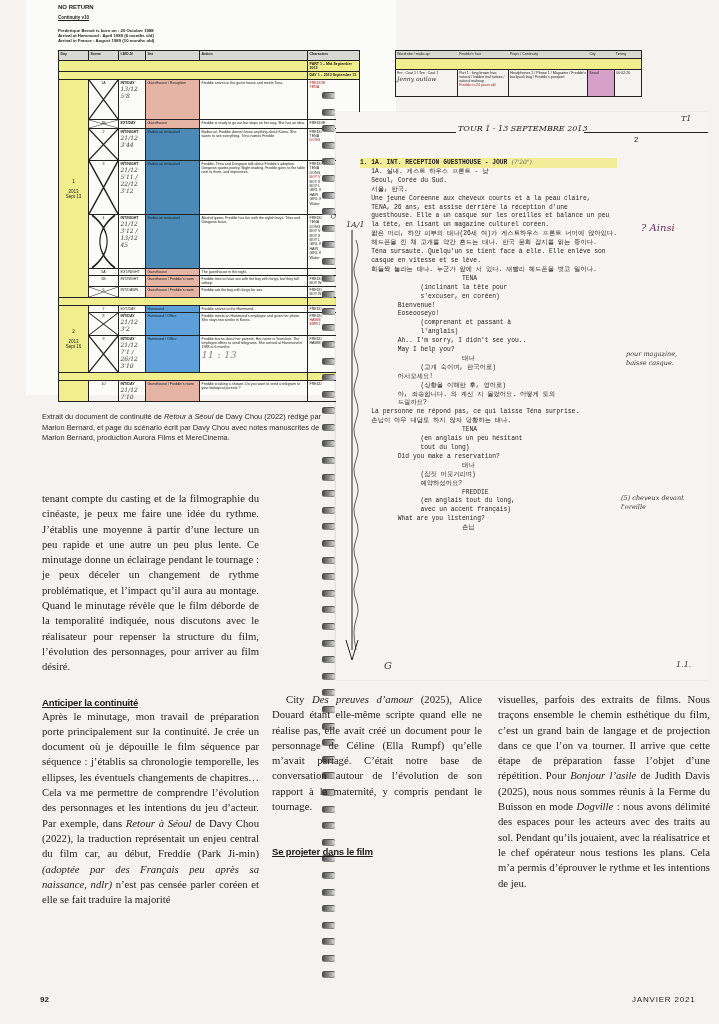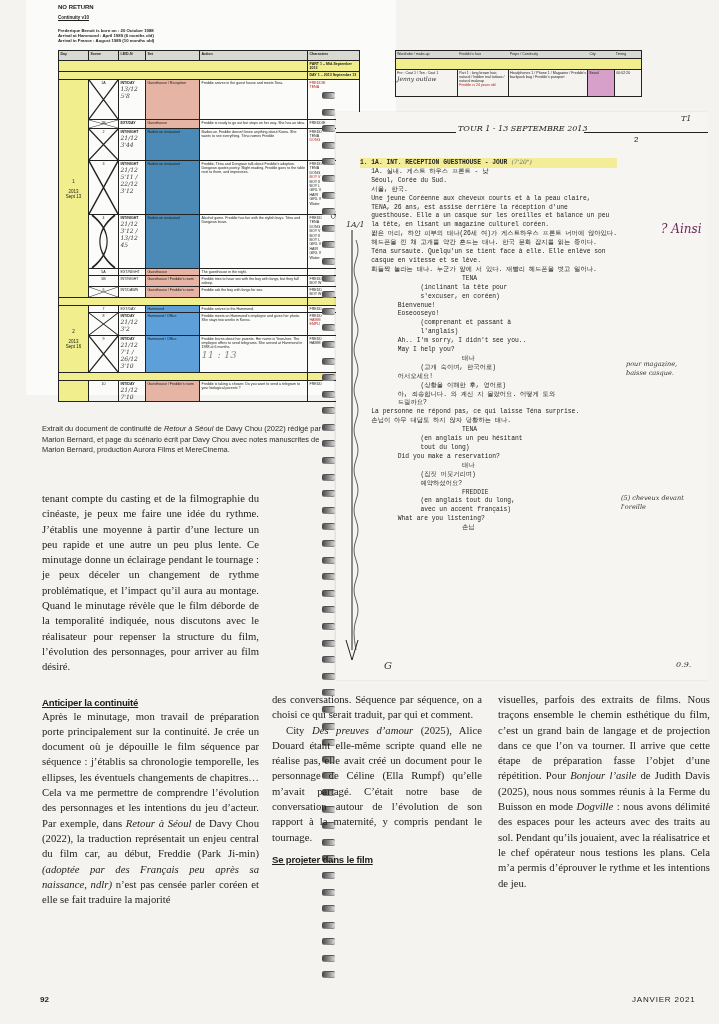--- a/index.html
+++ b/index.html
@@ -26,21 +26,21 @@
   
   .spiral{left:322px;top:92px;width:14px;height:790px;}
   .coil{width:13px;height:5px;margin-bottom:9.6px;border-top:1.5px solid #555;border-bottom:1.5px solid #888;background:linear-gradient(90deg,#444 0,#999 60%,#ddd 100%);border-radius:2px;}
   
   .script{left:336px;top:112px;width:372px;height:568px;background:#f6f5f1;box-shadow:-1px 0 2px rgba(0,0,0,.1);}
   .mono{font-family:"Liberation Mono",monospace;font-size:6.3px;line-height:8.9px;white-space:pre;}
   .hl{background:rgba(240,230,80,.55);}
   .script-head{left:60px;top:8px;font:italic 8px "DejaVu Serif",serif;color:#222;}
   .rule{height:1px;background:#222;}
   
-  .caption{left:42px;top:424px;width:295px;font:7.4px/10.6px "Liberation Sans",sans-serif;color:#2a2a2a;}
+  .caption{left:42px;top:412px;width:295px;font:7.4px/10.6px "Liberation Sans",sans-serif;color:#2a2a2a;}
   
   .col{font-size:10.7px;line-height:15.3px;text-align:justify;}
   .col p{margin:0;}
   .col h3{font:bold 9.6px "Liberation Sans",sans-serif;margin:0 0 1px 0;letter-spacing:-.2px;text-decoration:underline;}
   .indent{text-indent:14px;}
   .pgnum{font:bold 8px "Liberation Sans",sans-serif;text-align:right;}
   .issue{font:8px "Liberation Sans",sans-serif;letter-spacing:.8px;}
 </style>
 </head>
 <body>
@@ -339,46 +339,45 @@
     </div>
   <div class="abs script-head" style="left:122px;top:12px;">TOUR 1 - 13 SEPTEMBRE 2013</div>
   <div class="abs" style="left:248px;top:20px;width:124px;">
       <div class="rule"></div>
     </div>
   <div class="abs hand" style="left:345px;top:2px;font-size:8px">T1</div>
   <div class="abs" style="left:298px;top:23px;font:8px 'Liberation Sans',sans-serif">2</div>
 
   <div class="abs mono" style="left:24px;top:46px;" id="script-lines"><div class="hl" style="font-weight: bold;">1. 1A. INT. RECEPTION GUESTHOUSE - JOUR<span class="hand" style="font-size: 6px; margin-left: 4px; font-weight: normal; color: rgb(102, 102, 102);">(7'20")</span></div><div>   1A. 실내. 게스트 하우스 프론트 - 낮</div><div></div><div>   Séoul, Corée du Sud.</div><div>   서울, 한국.</div><div></div><div>   Une jeune Coréenne aux cheveux courts et à la peau claire,</div><div>   TENA, 26 ans, est assise derrière la réception d'une</div><div>   guesthouse. Elle a un casque sur les oreilles et balance un peu</div><div>   la tête, en lisant un magazine culturel coréen.</div><div>   짧은 머리, 하얀 피부의 태나(26세 여)가 게스트하우스 프론트 너머에 앉아있다.</div><div>   헤드폰을 낀 채 고개를 약간 흔드는 태나. 한국 문화 잡지를 읽는 중이다.</div><div></div><div>   Téna sursaute. Quelqu'un se tient face à elle. Elle enlève son</div><div>   casque en vitesse et se lève.</div><div>   화들짝 놀라는 태나. 누군가 앞에 서 있다. 재빨리 헤드폰을 벗고 일어나.</div><div></div><div>                           TENA</div><div>                (inclinant la tête pour</div><div>                s'excuser, en coréen)</div><div>          Bienvenue!</div><div>          Eoseooseyo!</div><div>                (comprenant et passant à</div><div>                l'anglais)</div><div>          Ah.. I'm sorry, I didn't see you..</div><div>          May I help you?</div><div>                           태나</div><div>                (고개 숙이며, 한국어로)</div><div>          어서오세요!</div><div>                (상황을 이해한 후, 영어로)</div><div>          아, 죄송합니다. 와 계신 지 몰랐어요. 어떻게 도와</div><div>          드릴까요?</div><div></div><div>   La personne ne répond pas, ce qui laisse Téna surprise.</div><div>   손님이 아무 대답도 하지 않자 당황하는 태나.</div><div></div><div>                           TENA</div><div>                (en anglais un peu hésitant</div><div>                tout du long)</div><div>          Did you make a reservation?</div><div>                           태나</div><div>                (짐짓 머뭇거리며)</div><div>                예약하셨어요?</div><div></div><div>                           FREDDIE</div><div>                (en anglais tout du long,</div><div>                avec un accent français)</div><div>          What are you listening?</div><div>                           손님</div></div>
 
-  <div class="abs hand" style="left:325px;top:110px;font-size:12px;color:#6b2a5a">? Ainsi</div>
-  <div class="abs hand" style="left:290px;top:248px;width:70px;font-size:6.5px;line-height:9px">pour magazine, baisse casque.</div>
+  <div class="abs hand" style="left:305px;top:110px;font-size:10px;color:#6b2a5a">? Ainsi</div>
+  <div class="abs hand" style="left:290px;top:238px;width:70px;font-size:6.5px;line-height:9px">pour magazine, baisse casque.</div>
   <div class="abs hand" style="left:285px;top:382px;width:70px;font-size:6.5px;line-height:9px">(5) cheveux devant l'oreille</div>
   <div class="abs hand" style="left:10px;top:108px;font-size:8px;">1A/1</div>
   <div class="abs hand" style="left:48px;top:548px;font-size:10px;">G</div>
-  <div class="abs hand" style="left:340px;top:548px;font-size:8px">0.9.</div>
+  <div class="abs hand" style="left:340px;top:548px;font-size:8px">1.1.</div>
   <svg class="abs" style="left:8px;top:118px;width:16px;height:440px">
     <path d="M8 0 L8 420 M2 410 L8 430 L14 410" stroke="#222" stroke-width="1" fill="none"></path>
     <path d="M12 10 Q16 20 12 30 Q8 40 12 50 Q16 60 12 70 Q8 80 12 90 Q16 100 12 110 Q8 120 12 130 Q16 140 12 150 Q8 160 12 170 Q16 180 12 190 Q8 200 12 210 Q16 220 12 230 Q8 240 12 250 Q16 260 12 270 Q8 280 12 290 Q16 300 12 310 Q8 320 12 330 Q16 340 12 350 Q8 360 12 370 Q16 380 12 390 Q8 400 12 420" stroke="#222" stroke-width=".7" fill="none"></path>
   </svg>
 </div>
 
 <div class="abs caption">
   <span>Extrait du document de continuité de </span><i>Retour à Séoul</i><span> de Davy Chou (2022) rédigé par Marion Bernard, et page du scénario écrit par Davy Chou avec notes manuscrites de Marion Bernard, production Aurora Films et MereCinema.</span>
 </div>
 
 <div class="abs col" style="left:42px;top:491px;width:217px;">
   <p>tenant compte du casting et de la filmographie du cinéaste, je peux me faire une idée du rythme. J’établis une moyenne à partir d’une lecture un peu rapide et une autre un peu plus lente. Ce minutage donne un éclairage pendant le tournage : je peux déceler un changement de rythme problématique, et l’impact qu’il aura au montage. Quand le minutage révèle que le film déborde de la temporalité indiquée, nous discutons avec le réalisateur pour repenser la structure du film, l’évolution des personnages, pour arriver au film désiré.</p>
   <h3 style="margin-top:22px">Anticiper la continuité</h3>
   <p><span>Après le minutage, mon travail de préparation porte principalement sur la continuité. Je crée un document où je dépouille le film séquence par séquence : j’établis sa chronologie temporelle, les ellipses, les éventuels changements de chapitres… Cela va me permettre de comprendre l’évolution des personnages et les intentions du jeu d’acteur. Par exemple, dans </span><i>Retour à Séoul</i><span> de Davy Chou (2022), la traduction représentait un enjeu central du film car, au début, Freddie (Park Ji-min) </span><i>(adoptée par des Français peu après sa naissance, ndlr)</i><span> n’est pas censée parler coréen et elle se fait traduire la majorité</span></p>
 </div>
 
 <div class="abs col" style="left:272px;top:692px;width:210px;">
-  <p>des conversations. Séquence par séquence, on a choisi ce qui serait traduit, par qui et comment.</p>
   <p class="indent"><span>City </span><i>Des preuves d’amour</i><span> (2025), Alice Douard étant elle-même scripte quand elle ne réalise pas, elle avait créé un document pour le personnage de Céline (Ella Rumpf) qu’elle m’avait partagé. C’était notre base de conversation autour de l’évolution de son rapport à la maternité, y compris pendant le tournage.</span></p>
-  <h3 style="margin-top:9px">Se projeter dans le film</h3>
+  <h3 style="margin-top:32px">Se projeter dans le film</h3>
 </div>
 
 <div class="abs col" style="left:498px;top:692px;width:212px;">
   <p><span>visuelles, parfois des extraits de films. Nous traçons ensemble le chemin esthétique du film, c’est un grand bain de langage et de projection dans ce que l’on va tourner. Il arrive que cette étape de préparation fasse l’objet d’une répétition. Pour </span><i>Bonjour l’asile</i><span> de Judith Davis (2025), nous nous sommes réunis à la Ferme du Buisson en mode </span><i>Dogville</i><span> : nous avons délimité des espaces pour les acteurs avec des traits au sol. Pendant qu’ils jouaient, avec la réalisatrice et le chef opérateur nous testions les plans. Cela m’a permis d’éprouver le rythme et les intentions de jeu.</span></p>
 </div>
 
 <div class="abs pgnum" style="left:40px;top:995px">92</div>
 <div class="abs issue" style="left:632px;top:995px">JANVIER 2021</div>
 
 </body></html>

